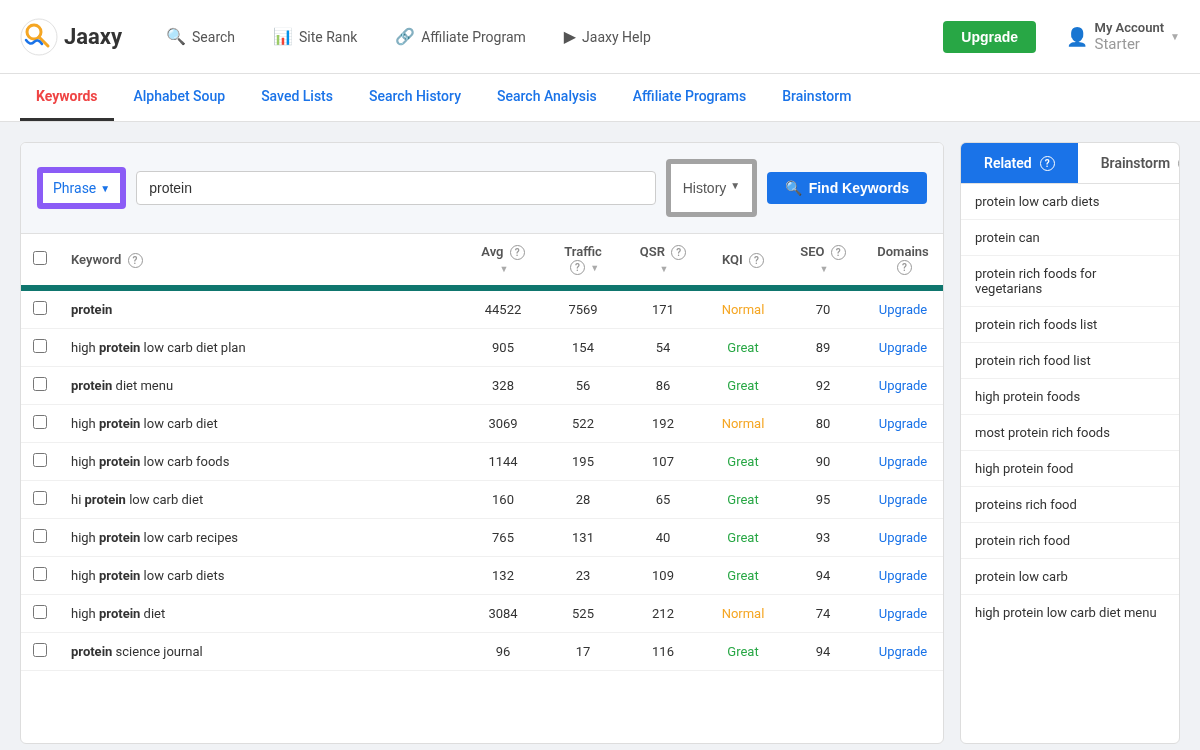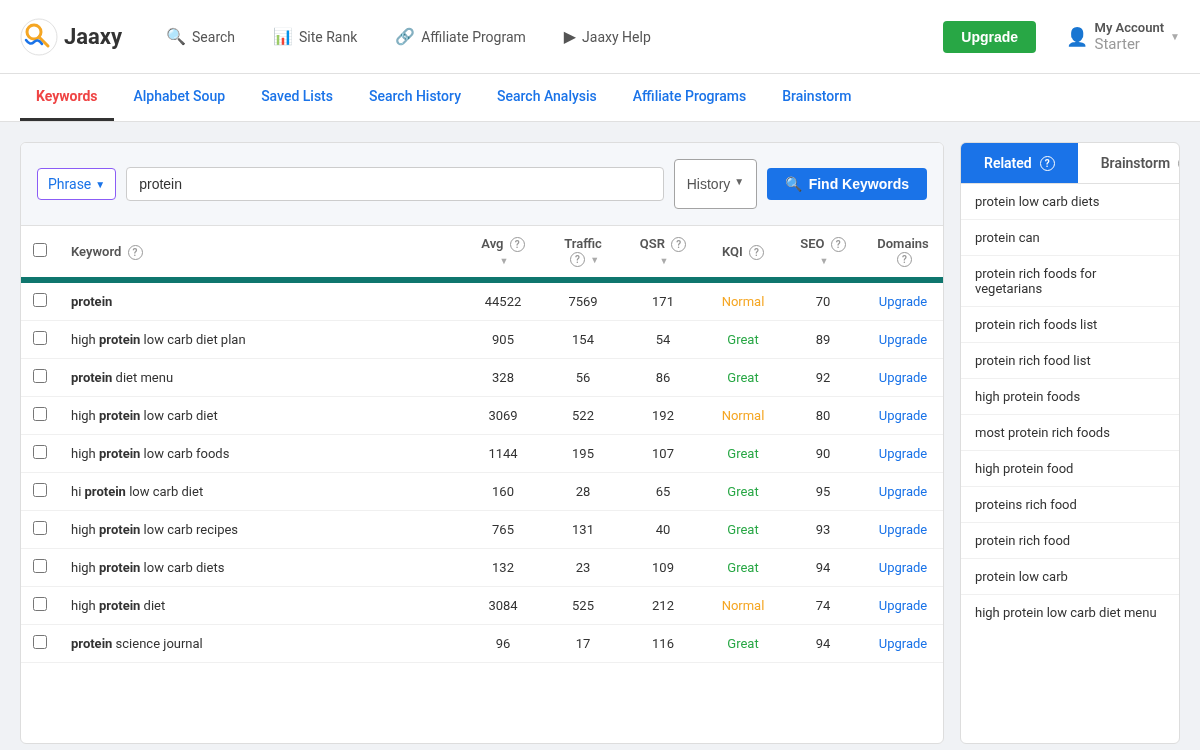--- a/index.html
+++ b/index.html
@@ -21,23 +21,23 @@
     .sec-nav-item.active { color: #ef4444; font-weight: 700; border-bottom: 3px solid #333; }
 
     
     .main { display: flex; gap: 0; padding: 20px; background: #f0f2f5; min-height: calc(750px - 108px); }
 
     
     .left-panel { flex: 1; background: #fff; border-radius: 6px; border: 1px solid #ddd; overflow: hidden; }
 
     
     .search-bar { display: flex; align-items: center; gap: 10px; padding: 16px 16px; background: #f5f7fa; border-bottom: 1px solid #e0e0e0; }
-    .phrase-dropdown { display: flex; align-items: center; gap: 4px; border: 1px solid #8b5cf6; border-radius: 4px; padding: 7px 10px; background: #fff; color: #1a73e8; font-size: 14px; cursor: pointer; }
+    .phrase-dropdown { display: flex; align-items: center; gap: 4px; border: 6px solid #8b5cf6; border-radius: 4px; padding: 7px 10px; background: #fff; color: #1a73e8; font-size: 14px; cursor: pointer; }
     .search-input { flex: 1; border: 1px solid #ccc; border-radius: 4px; padding: 8px 12px; font-size: 14px; color: #333; outline: none; }
-    .history-btn { display: flex; align-items: flex-start; gap: 4px; border: 1px solid #a3a3a3; border-radius: 4px; padding: 16px 12px; background: #fff; color: #555; font-size: 14px; cursor: pointer; }
+    .history-btn { display: flex; align-items: flex-start; gap: 4px; border: 5px solid #a3a3a3; border-radius: 4px; padding: 16px 12px; background: #fff; color: #555; font-size: 14px; cursor: pointer; }
     .find-keywords-btn { display: flex; align-items: center; gap: 6px; background: #1a73e8; color: #fff; border: none; border-radius: 4px; padding: 8px 18px; font-size: 14px; font-weight: 600; cursor: pointer; }
 
     
     .kw-table { width: 100%; border-collapse: collapse; }
     .kw-table th { padding: 10px 12px; text-align: left; color: #555; font-size: 13px; font-weight: 600; border-bottom: 6px solid #0f766e; background: #fff; }
     .kw-table th.center { text-align: center; }
     .kw-table td { padding: 10px 12px; border-bottom: 1px solid #f0f0f0; font-size: 13px; vertical-align: middle; }
     .kw-table td.center { text-align: center; }
     .col-check { width: 36px; }
     .col-keyword { min-width: 200px; }

